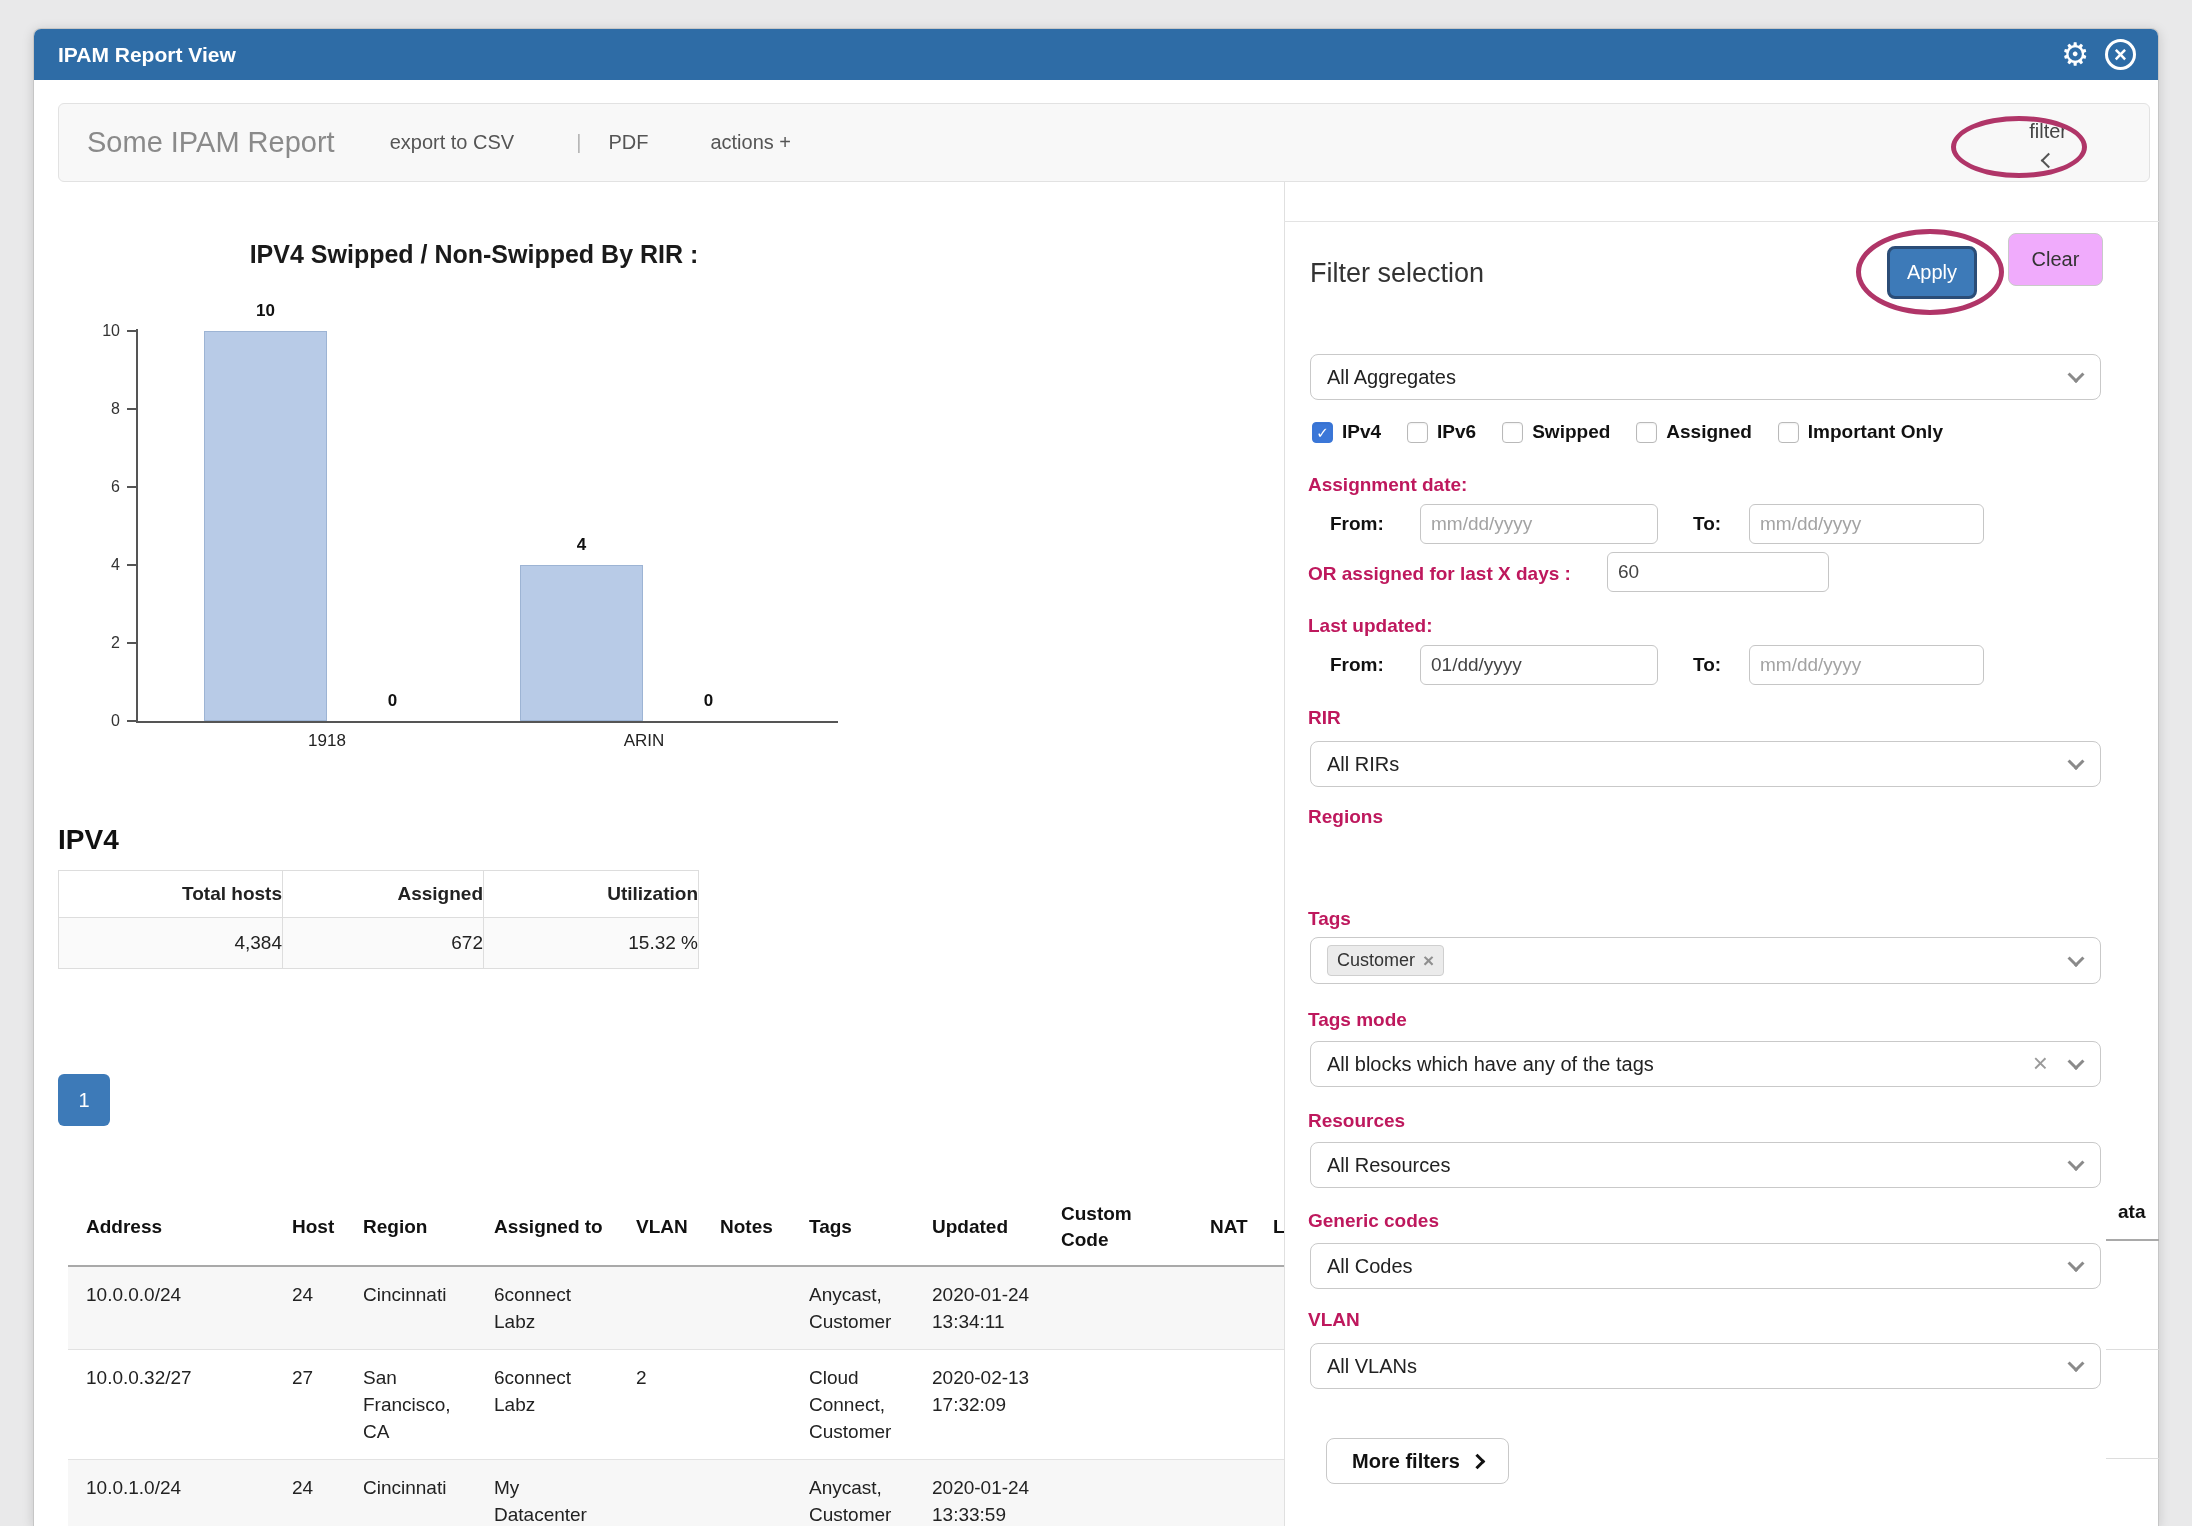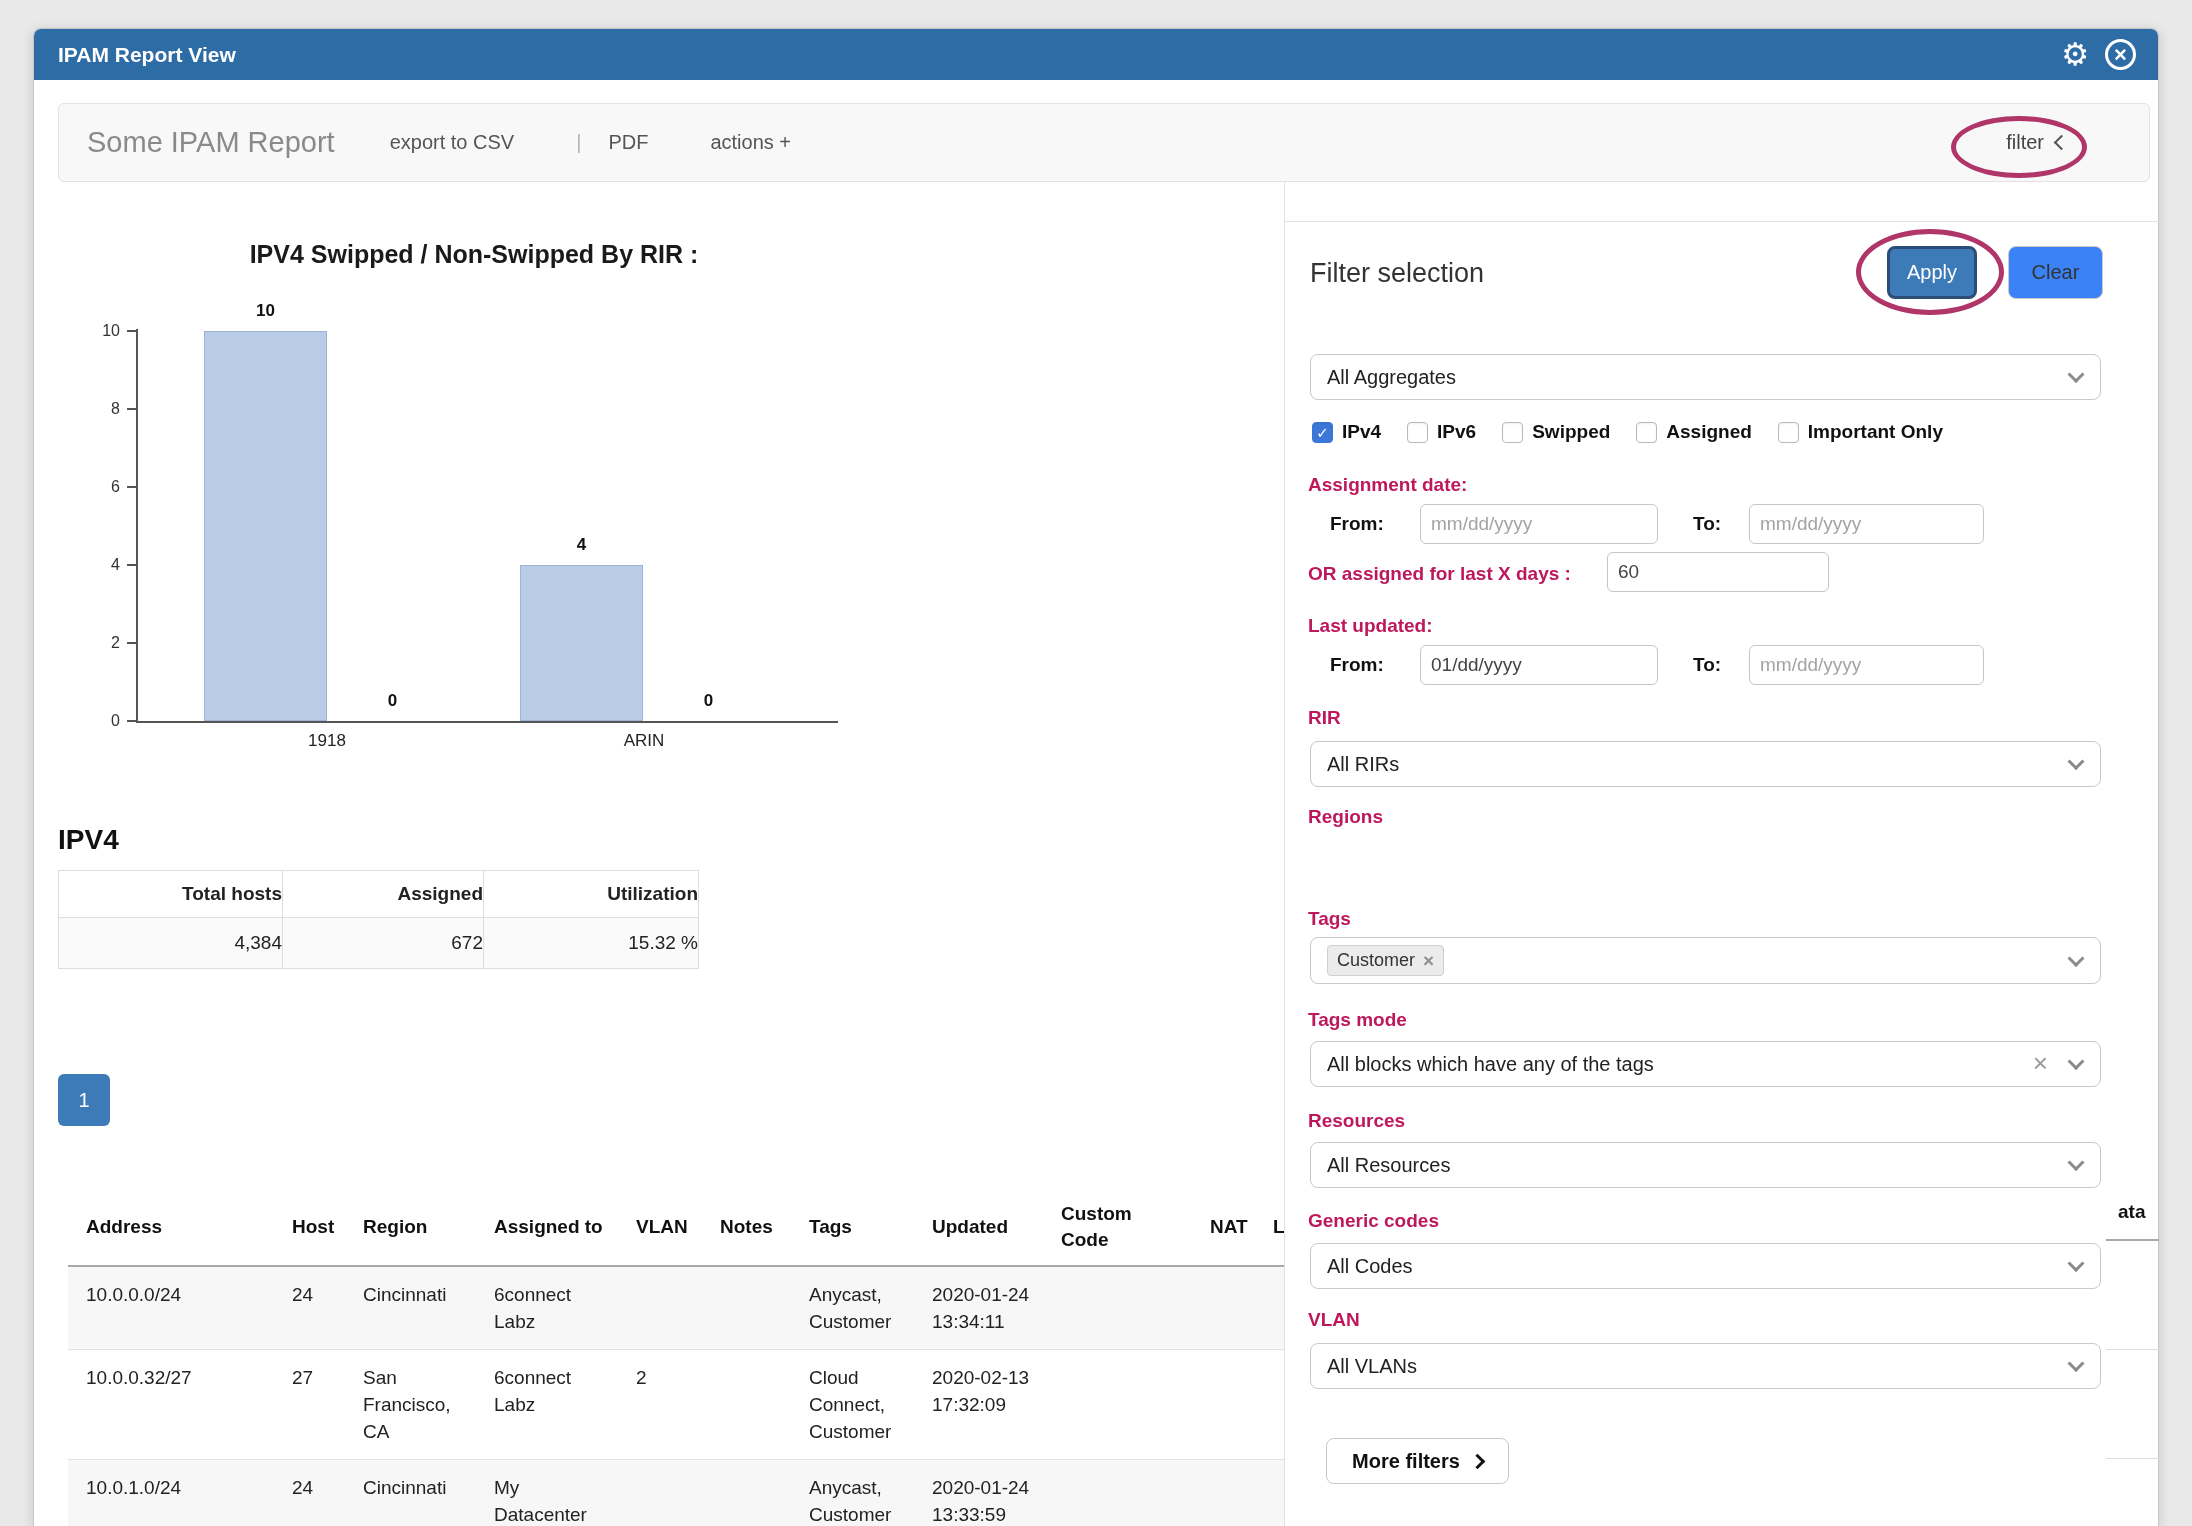--- a/index.html
+++ b/index.html
@@ -25,21 +25,21 @@
   .toolbar { position:absolute; left:24px; top:74px; width:2092px; height:79px;
              background:#f8f8f8; border:1px solid #e2e2e2; border-radius:6px;
              display:flex; align-items:center; }
   .report-title { color:#8a8a8a; font-size:29px; margin-left:28px; }
   .tb-link { color:#555; font-size:20px; cursor:pointer; }
   .tb-link.csv { margin-left:55px; }
   .tb-sep { color:#b5b5b5; font-size:20px; margin-left:62px; }
   .tb-link.pdf { margin-left:27px; }
   .tb-link.actions { margin-left:62px; }
   .filter-toggle { position:absolute; right:82px; display:flex; align-items:center; gap:12px;
-                   font-size:20px; color:#444; cursor:pointer; }
+                   font-size:20px; color:#444; cursor:pointer;flex-direction:column; }
   .chev-left { width:11px; height:11px; border-left:2px solid #555; border-bottom:2px solid #555;
                transform:rotate(45deg); }
 
   
   .annot { position:absolute; border:5px solid var(--annotation,#b03568); border-radius:50%;
            pointer-events:none; background:transparent; }
   .annot-filter { left:1917px; top:87px; width:136px; height:62px; }
   .annot-apply  { left:571px;  top:47px; width:148px; height:86px; }
 
   
@@ -81,21 +81,21 @@
   .sliver-line.dark { height:2px; background:#a9a9a9; }
 
   
   .fpanel { position:absolute; left:1250px; top:153px; width:822px; bottom:0; background:#fff;
             border-left:1px solid #e0e0e0; }
   .fline { position:absolute; left:1250px; top:192px; width:875px; height:1px; background:#e3e3e3; }
   .fp-heading { position:absolute; left:25px; top:76px; font-size:27px; color:#333; }
   .apply-btn { position:absolute; left:602px; top:64px; width:90px; height:53px;
                background:var(--accent,#3d7ab8); color:#fff; border:3px solid #2b4d77;
                border-radius:8px; font-size:20px; font-family:inherit; cursor:pointer; }
-  .clear-btn { position:absolute; left:723px; top:64px; width:95px; height:53px; background:#3b82f6;
+  .clear-btn { position:absolute; left:723px; top:51px; width:95px; height:53px; background:#f0abfc;
                color:#333; border:1px solid #c9c9c9; border-radius:8px; font-size:20px; font-family:inherit; cursor:pointer; }
 
   .dd { position:absolute; left:25px; width:791px; height:46px; background:#fff;
         border:1px solid #c9c9c9; border-radius:8px; display:flex; align-items:center;
         padding:0 48px 0 16px; font-size:20px; color:#222; cursor:pointer; }
   .chev { position:absolute; right:18px; top:50%; width:12px; height:12px;
           border-right:3px solid #8a8a8a; border-bottom:3px solid #8a8a8a;
           transform:translateY(-70%) rotate(45deg); }
   .dd-clear { position:absolute; right:52px; top:50%; transform:translateY(-52%);
               color:#9a9a9a; font-size:26px; line-height:1; cursor:pointer; }

